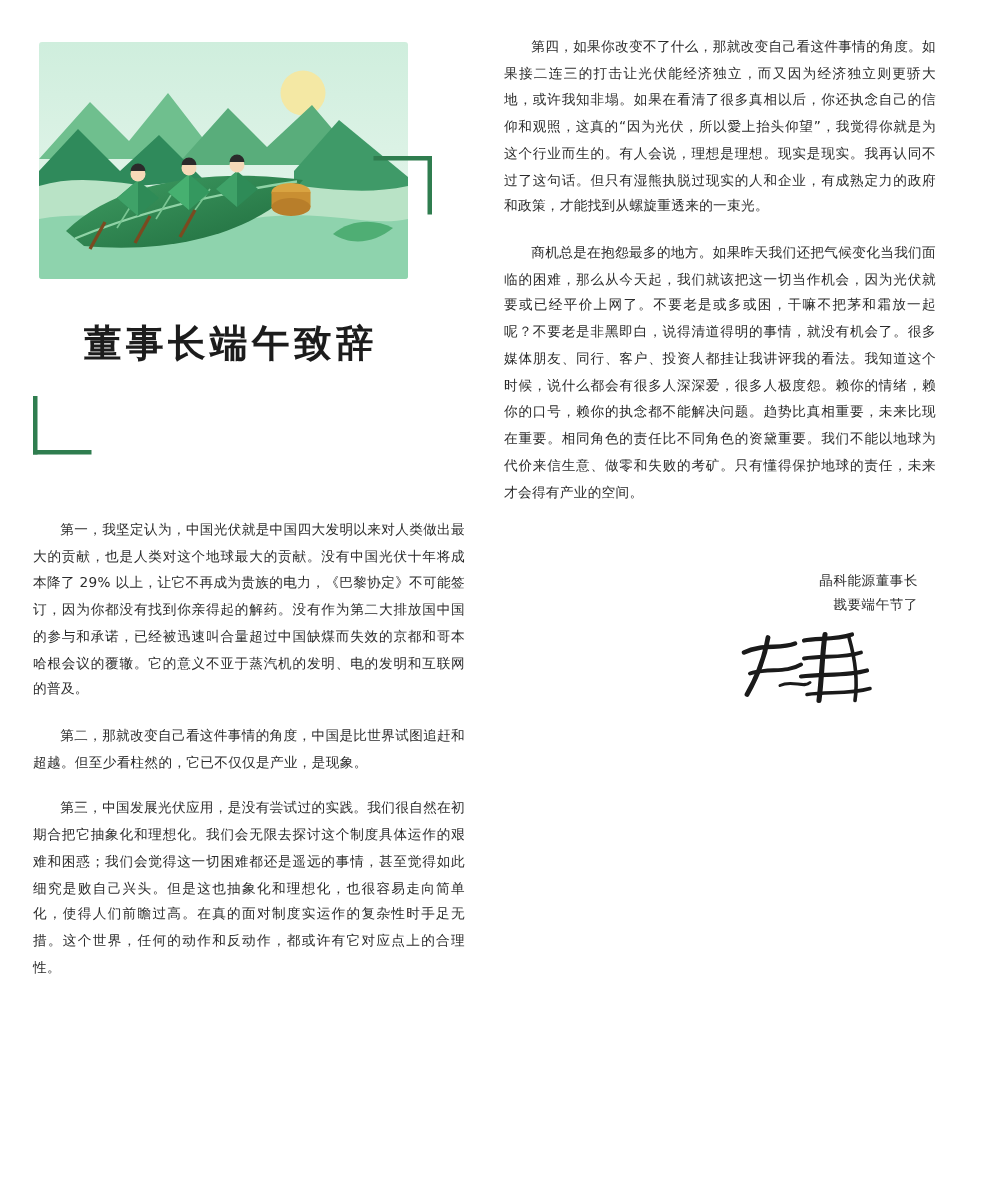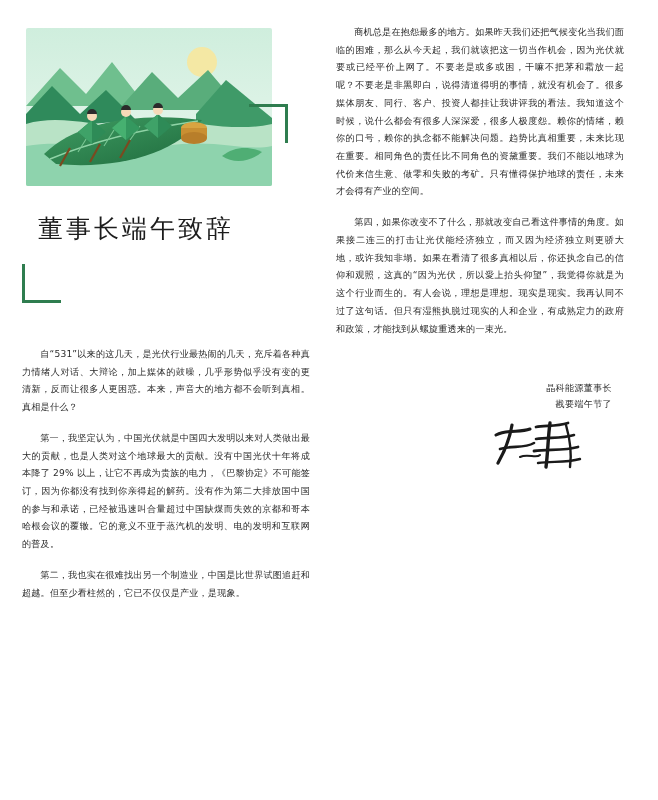--- a/index.html
+++ b/index.html
@@ -61,26 +61,26 @@
     border-bottom: none;
   }
   .corner.bl {
     left: 0px;
     top: 236px;
     border-right: none;
     border-top: none;
   }
   .hero-title {
     position: absolute;
-    left: 8px;
+    left: 26px;
     top: 160px;
     width: 232px;
     font-size: 25px;
     letter-spacing: 3px;
-    font-weight: normal;
+    font-weight: bold;
     color: #1c1c1c;
     line-height: 1.5;
     padding: 22px 0 18px 8px;
     font-family: "DejaVu Serif", "Liberation Serif", serif;
   }
 
   
   .body-text {
     margin-top: 18px;
   }
@@ -181,29 +181,29 @@
         </svg>
       </div>
 
       <div class="corner tr"></div>
       <div class="corner bl"></div>
 
       <div class="hero-title">董事长端午致辞</div>
     </div>
 
     <div class="body-text">
-      <p class="para">自“531”以来的这几天，是光伏行业最热闹的几天，充斥着各种真力情绪人对话、大辩论，加上媒体的鼓噪，几乎形势似乎没有变的更清新，反而让很多人更困惑。本来，声音大的地方都不会听到真相。真相是什么？</p>
       <p class="para">第一，我坚定认为，中国光伏就是中国四大发明以来对人类做出最大的贡献，也是人类对这个地球最大的贡献。没有中国光伏十年将成本降了 29% 以上，让它不再成为贵族的电力，《巴黎协定》不可能签订，因为你都没有找到你亲得起的解药。没有作为第二大排放国中国的参与和承诺，已经被迅速叫合量超过中国缺煤而失效的京都和哥本哈根会议的覆辙。它的意义不亚于蒸汽机的发明、电的发明和互联网的普及。</p>
-      <p class="para">第二，我也实在很难找出另一个制造业，中国是比世界试图追赶和超越。但至少看柱然的，它已不仅仅是产业，是现象。</p>
+      <p class="para">第二，那就改变自己看这件事情的角度，中国是比世界试图追赶和超越。但至少看柱然的，它已不仅仅是产业，是现象。</p>
+      <p class="para">第三，中国发展光伏应用，是没有尝试过的实践。我们很自然在初期合把它抽象化和理想化。我们会无限去探讨这个制度具体运作的艰难和困惑；我们会觉得这一切困难都还是遥远的事情，甚至觉得如此细究是败自己兴头。但是这也抽象化和理想化，也很容易走向简单化，使得人们前瞻过高。在真的面对制度实运作的复杂性时手足无措。这个世界，任何的动作和反动作，都或许有它对应点上的合理性。</p>
     </div>
   </div>
 
   <div class="col col-right">
+    <p class="para">第四，如果你改变不了什么，那就改变自己看这件事情的角度。如果接二连三的打击让光伏能经济独立，而又因为经济独立则更骄大地，或许我知非塌。如果在看清了很多真相以后，你还执念自己的信仰和观照，这真的“因为光伏，所以愛上抬头仰望”，我觉得你就是为这个行业而生的。有人会说，理想是理想。现实是现实。我再认同不过了这句话。但只有湿熊执脱过现实的人和企业，有成熟定力的政府和政策，才能找到从螺旋重透来的一束光。</p>
     <p class="para">商机总是在抱怨最多的地方。如果昨天我们还把气候变化当我们面临的困难，那么从今天起，我们就该把这一切当作机会，因为光伏就要或已经平价上网了。不要老是或多或困，干嘛不把茅和霜放一起呢？不要老是非黑即白，说得清道得明的事情，就没有机会了。很多媒体朋友、同行、客户、投资人都挂让我讲评我的看法。我知道这个时候，说什么都会有很多人深深爱，很多人极度怨。赖你的情绪，赖你的口号，赖你的执念都不能解决问题。趋势比真相重要，未来比现在重要。相同角色的责任比不同角色的资黛重要。我们不能以地球为代价来信生意、做零和失败的考矿。只有懂得保护地球的责任，未来才会得有产业的空间。</p>
-    <p class="para">第四，如果你改变不了什么，那就改变自己看这件事情的角度。如果接二连三的打击让光伏能经济独立，而又因为经济独立则更骄大地，或许我知非塌。如果在看清了很多真相以后，你还执念自己的信仰和观照，这真的“因为光伏，所以愛上抬头仰望”，我觉得你就是为这个行业而生的。有人会说，理想是理想。现实是现实。我再认同不过了这句话。但只有湿熊执脱过现实的人和企业，有成熟定力的政府和政策，才能找到从螺旋重透来的一束光。</p>
 
     <div class="sign-block">
       <div class="sign-line">晶科能源董事长</div>
       <div class="sign-line">戡要端午节了</div>
       <div class="sign-mark">
         <svg width="96" height="54" viewBox="0 0 96 54" xmlns="http://www.w3.org/2000/svg">
           <g stroke="#1a1a1a" fill="none" stroke-linecap="round" stroke-linejoin="round">
             <path d="M6,16 C18,10 30,14 40,10" stroke-width="3"></path>
             <path d="M22,6 C20,18 16,30 8,44" stroke-width="3.2"></path>
             <path d="M10,30 C22,26 34,30 44,24" stroke-width="2.6"></path>

